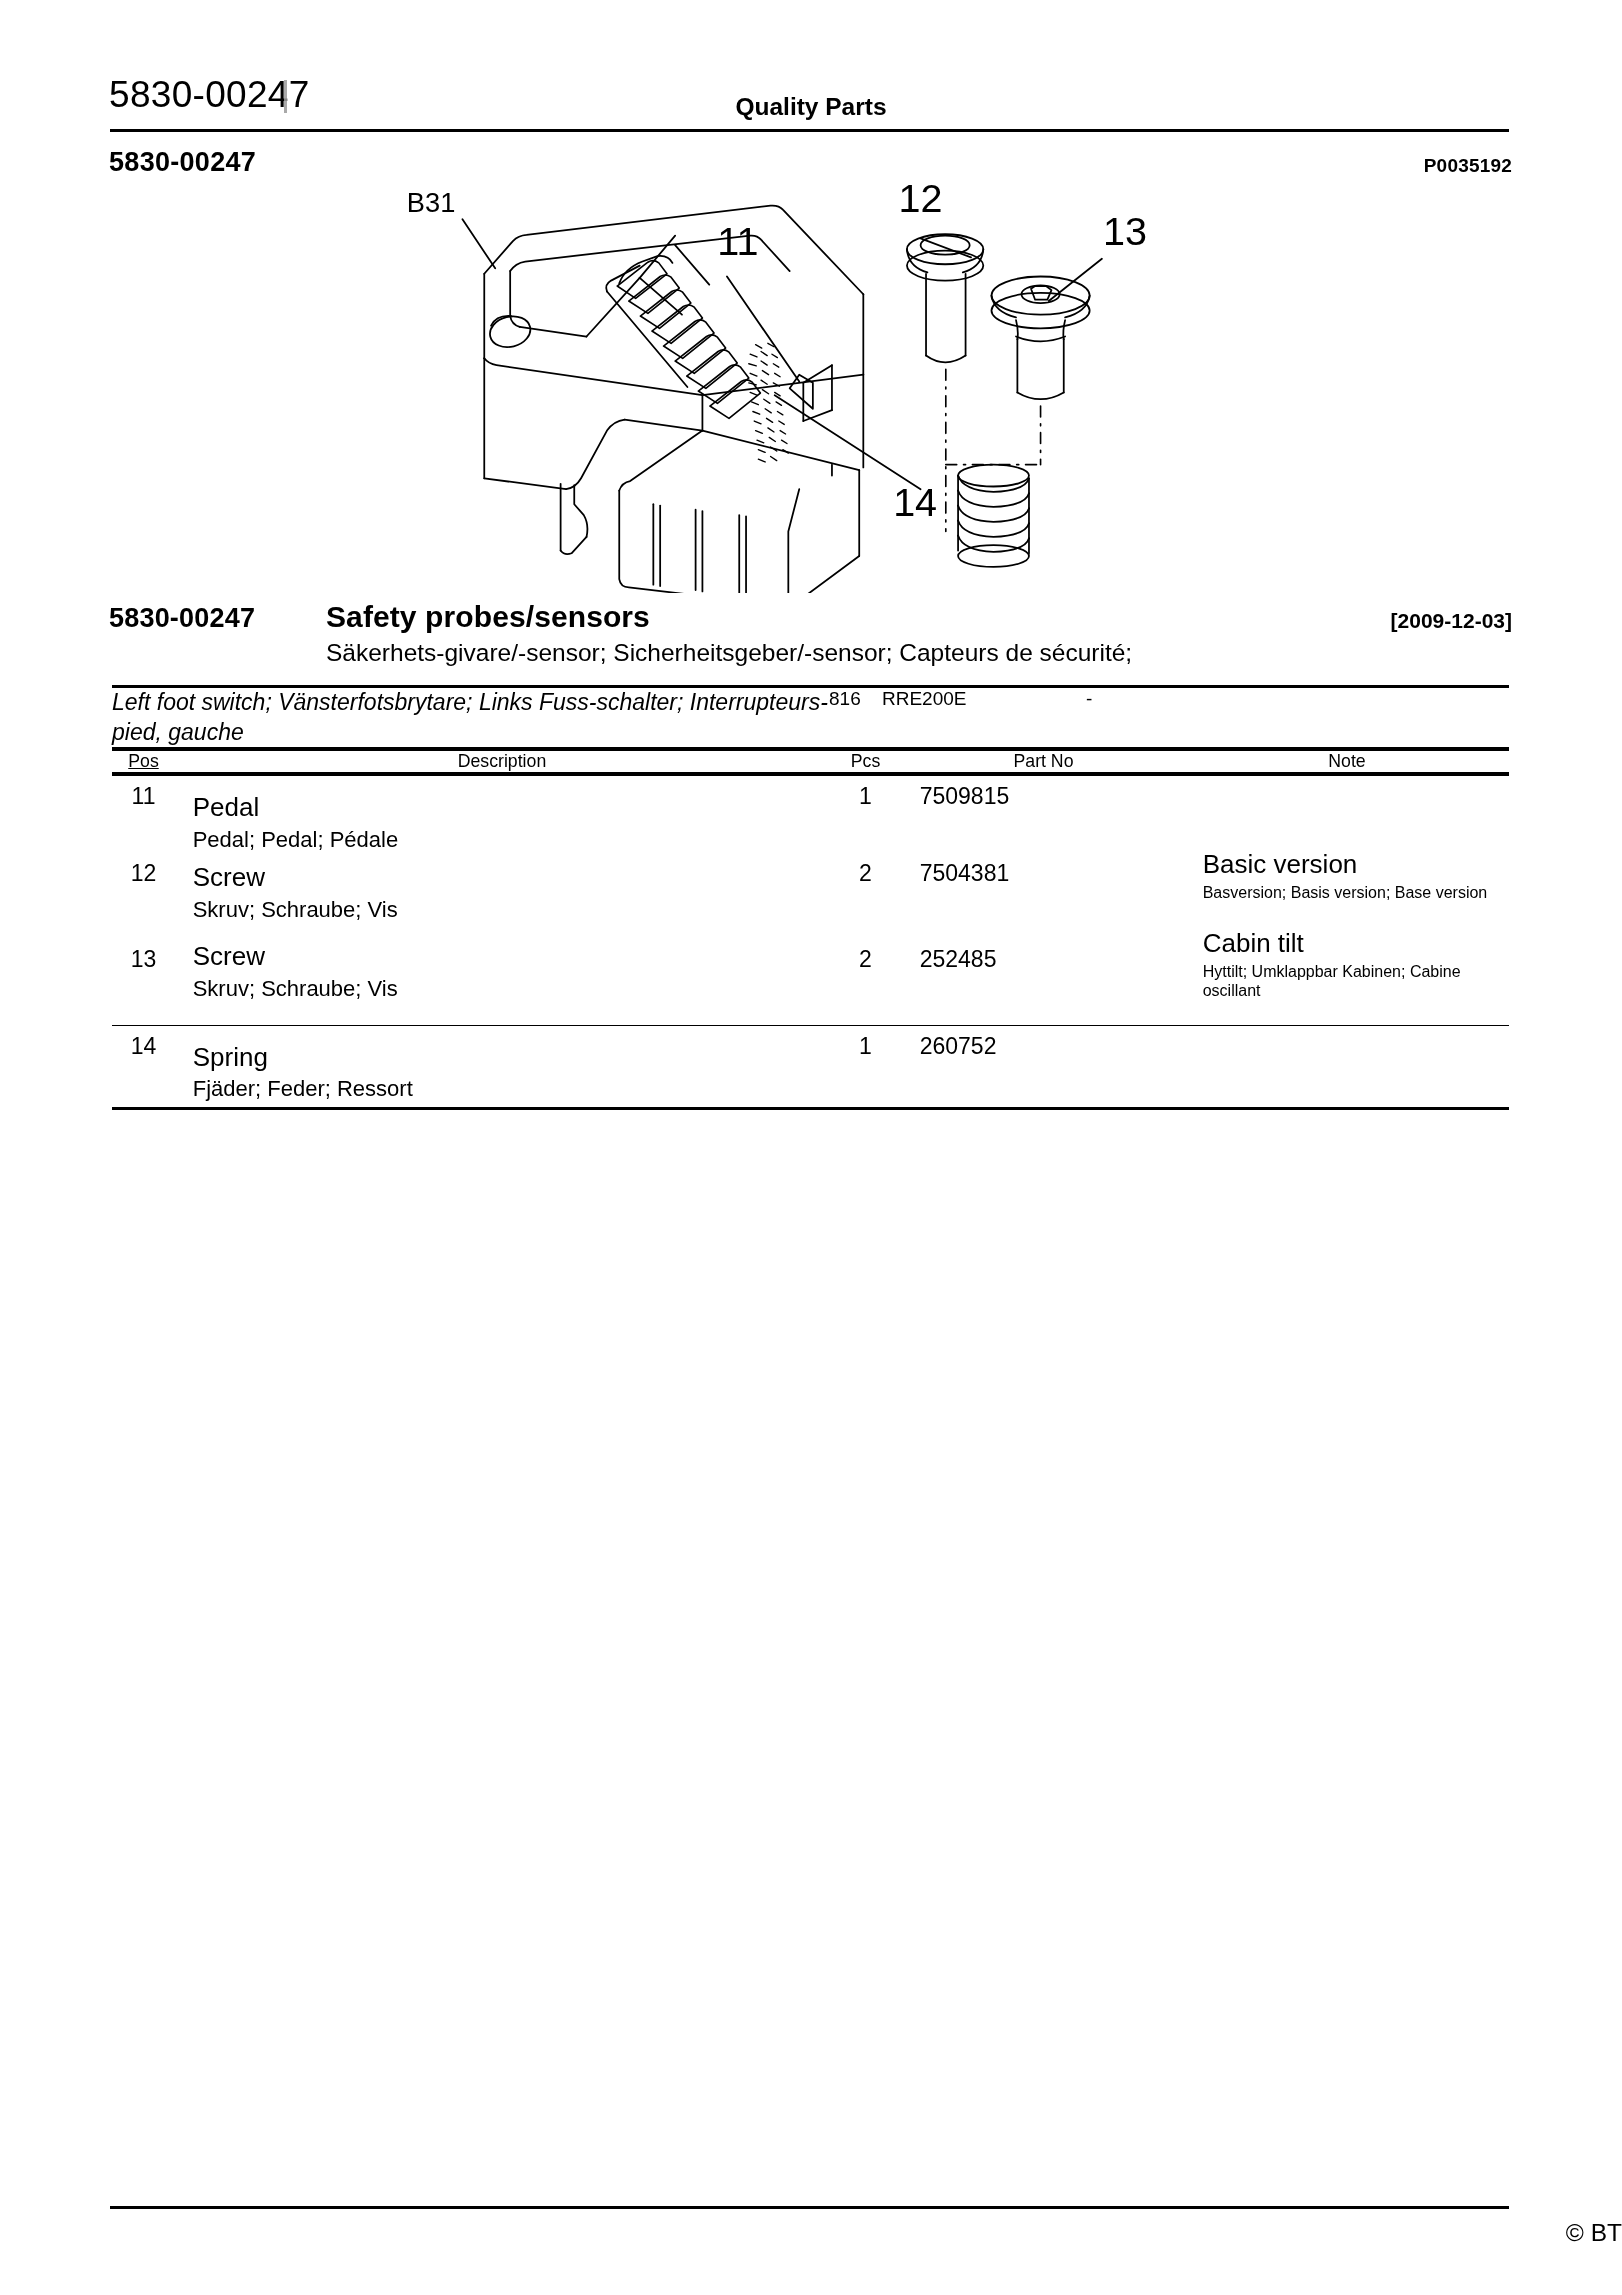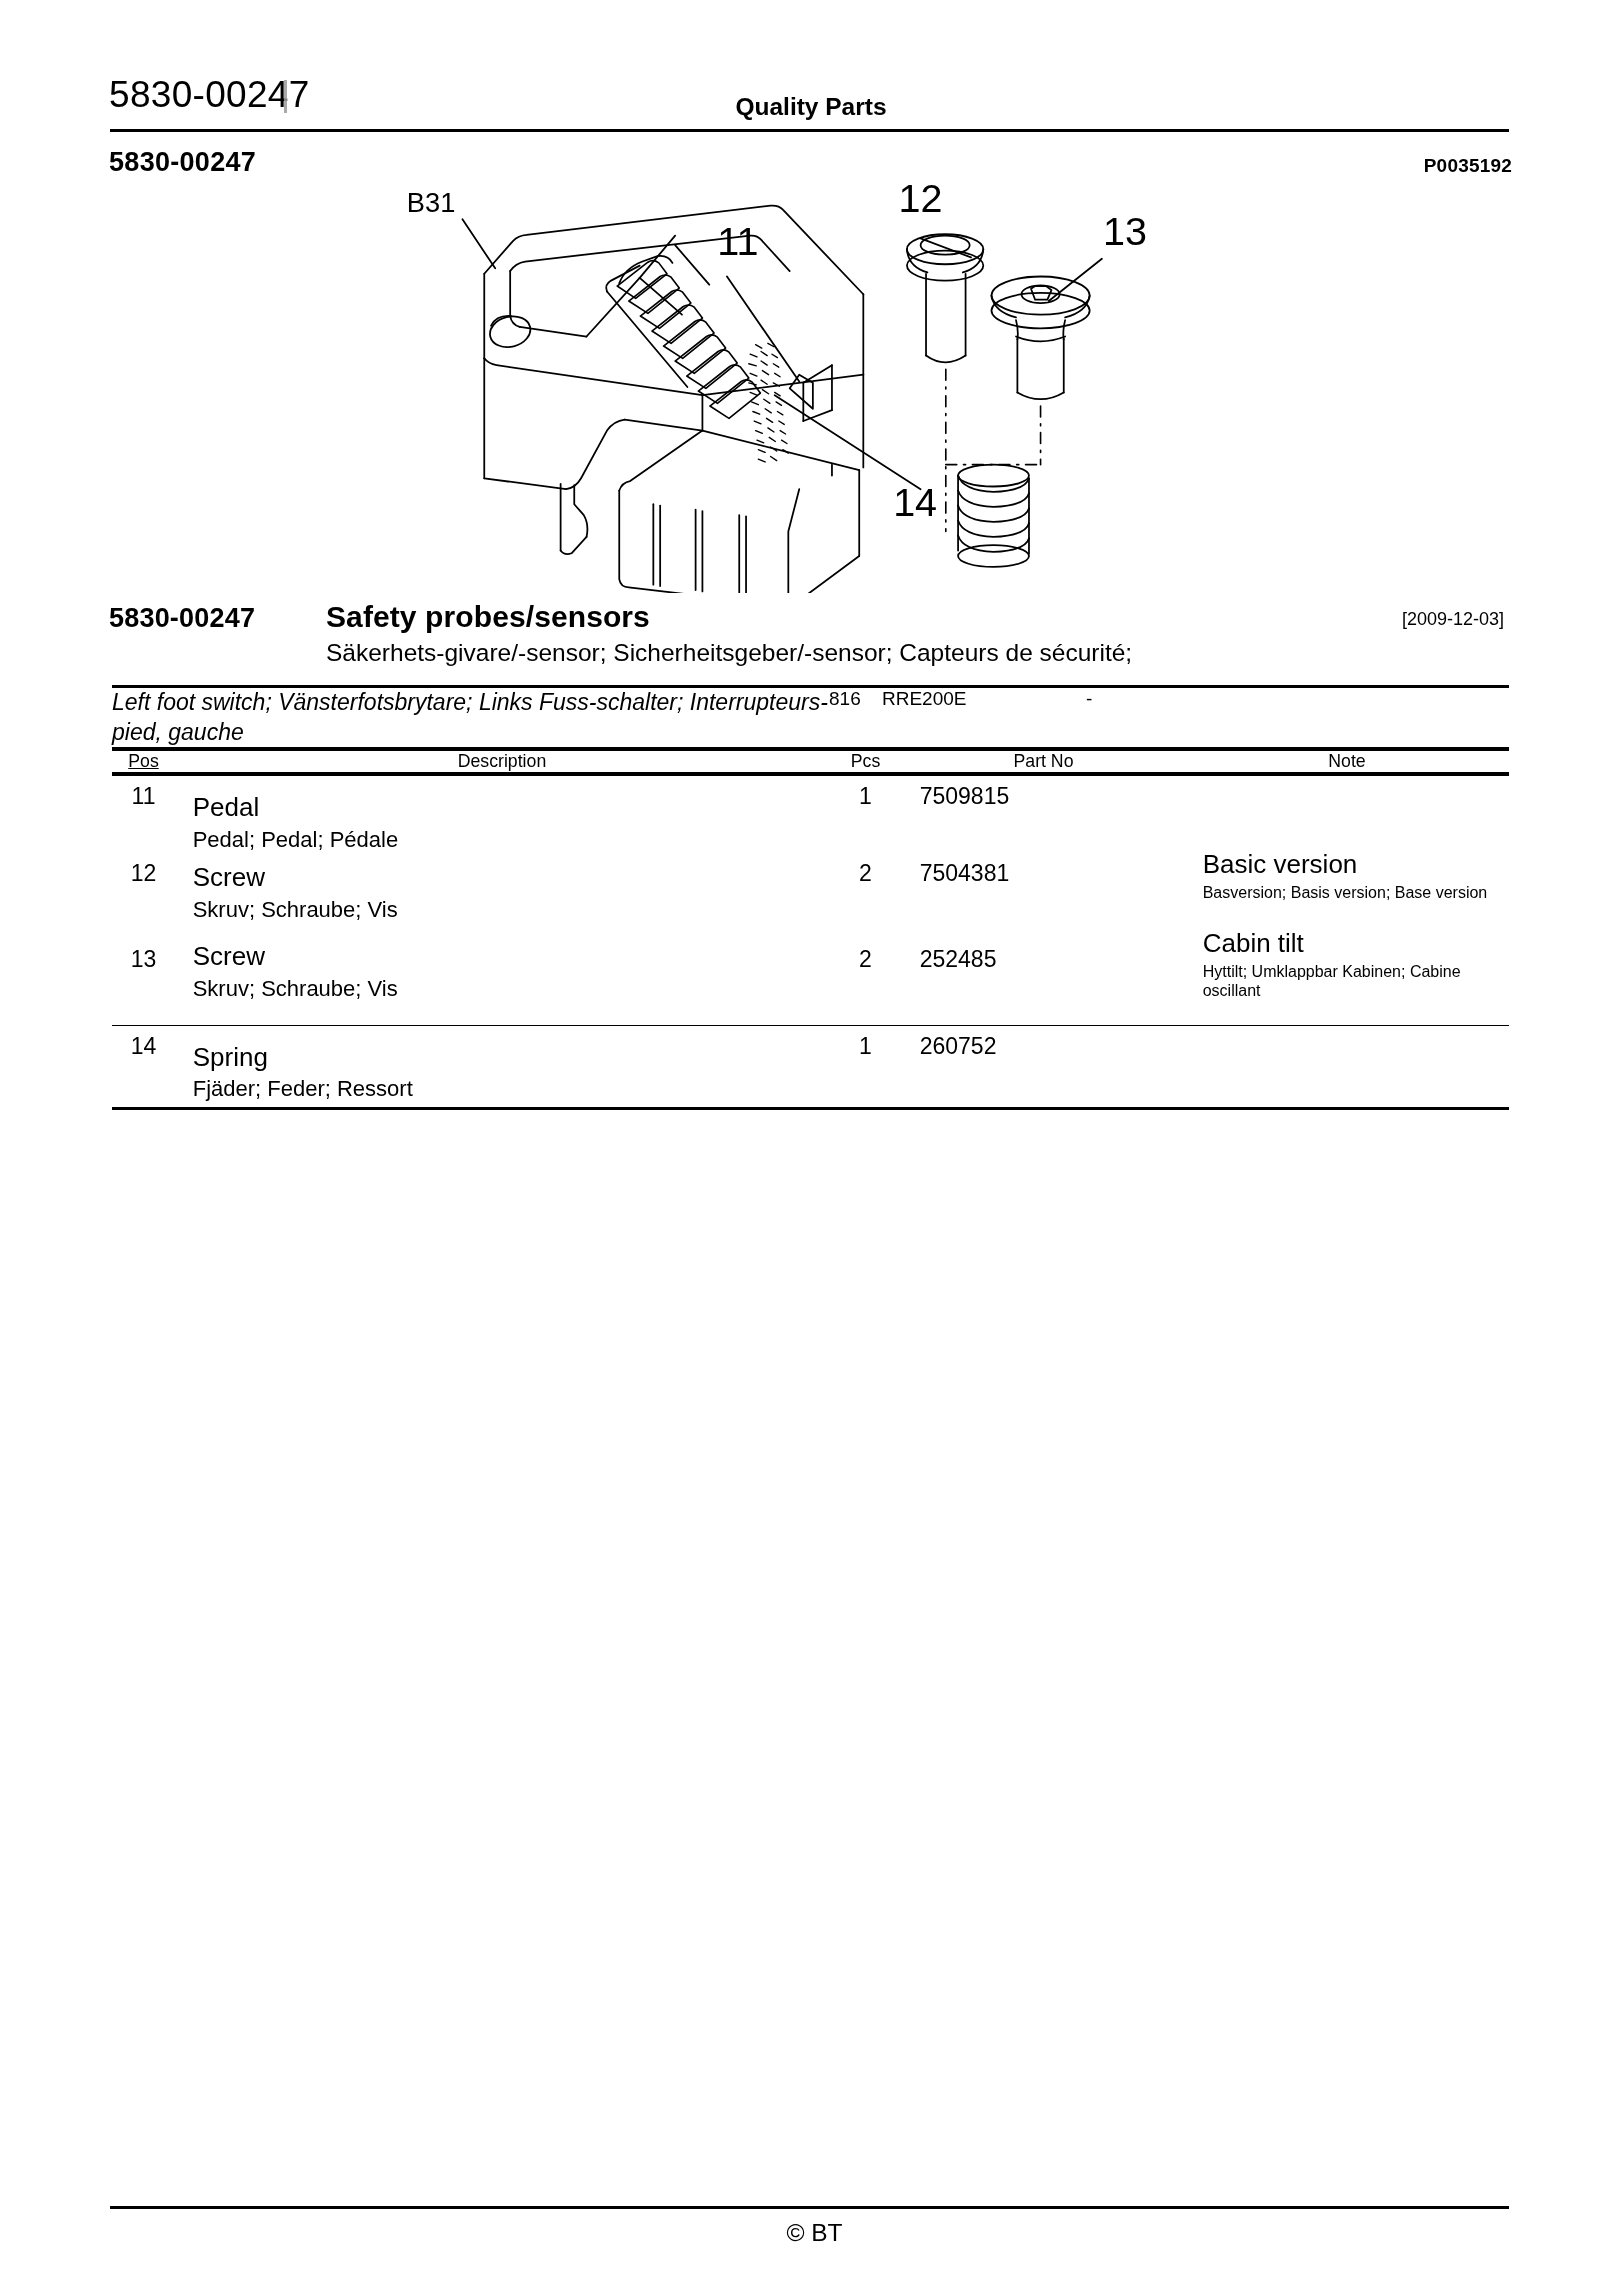--- a/index.html
+++ b/index.html
@@ -92,24 +92,24 @@
   .sec-title {
     position: absolute;
     left: 326px;
     top: 600px;
     font-size: 30px;
     font-weight: bold;
     letter-spacing: 0.1px;
   }
   .sec-date {
     position: absolute;
-    right: 118px;
+    right: 110px;
     top: 609px;
-    font-size: 18px;
-    font-weight: normal;
+    font-size: 21px;
+    font-weight: bold;
   }
   .sec-sub {
     position: absolute;
     left: 326px;
     top: 639px;
     font-size: 24.5px;
   }
 
   
   #parts-table {
@@ -184,21 +184,21 @@
     left: 110px;
     top: 2206px;
     width: 1399px;
     height: 3.4px;
     background: #000;
   }
   .footer-center {
     position: absolute;
     left: 7px; right: 0;
     top: 2219px;
-    text-align: center;
+    text-align: right;
     font-size: 24.5px;
   }
 </style>
 </head>
 <body>
 
 <div id="page">
 
   <div class="hdr-left">5830-00247</div>
   <div class="fold-mark"></div>

